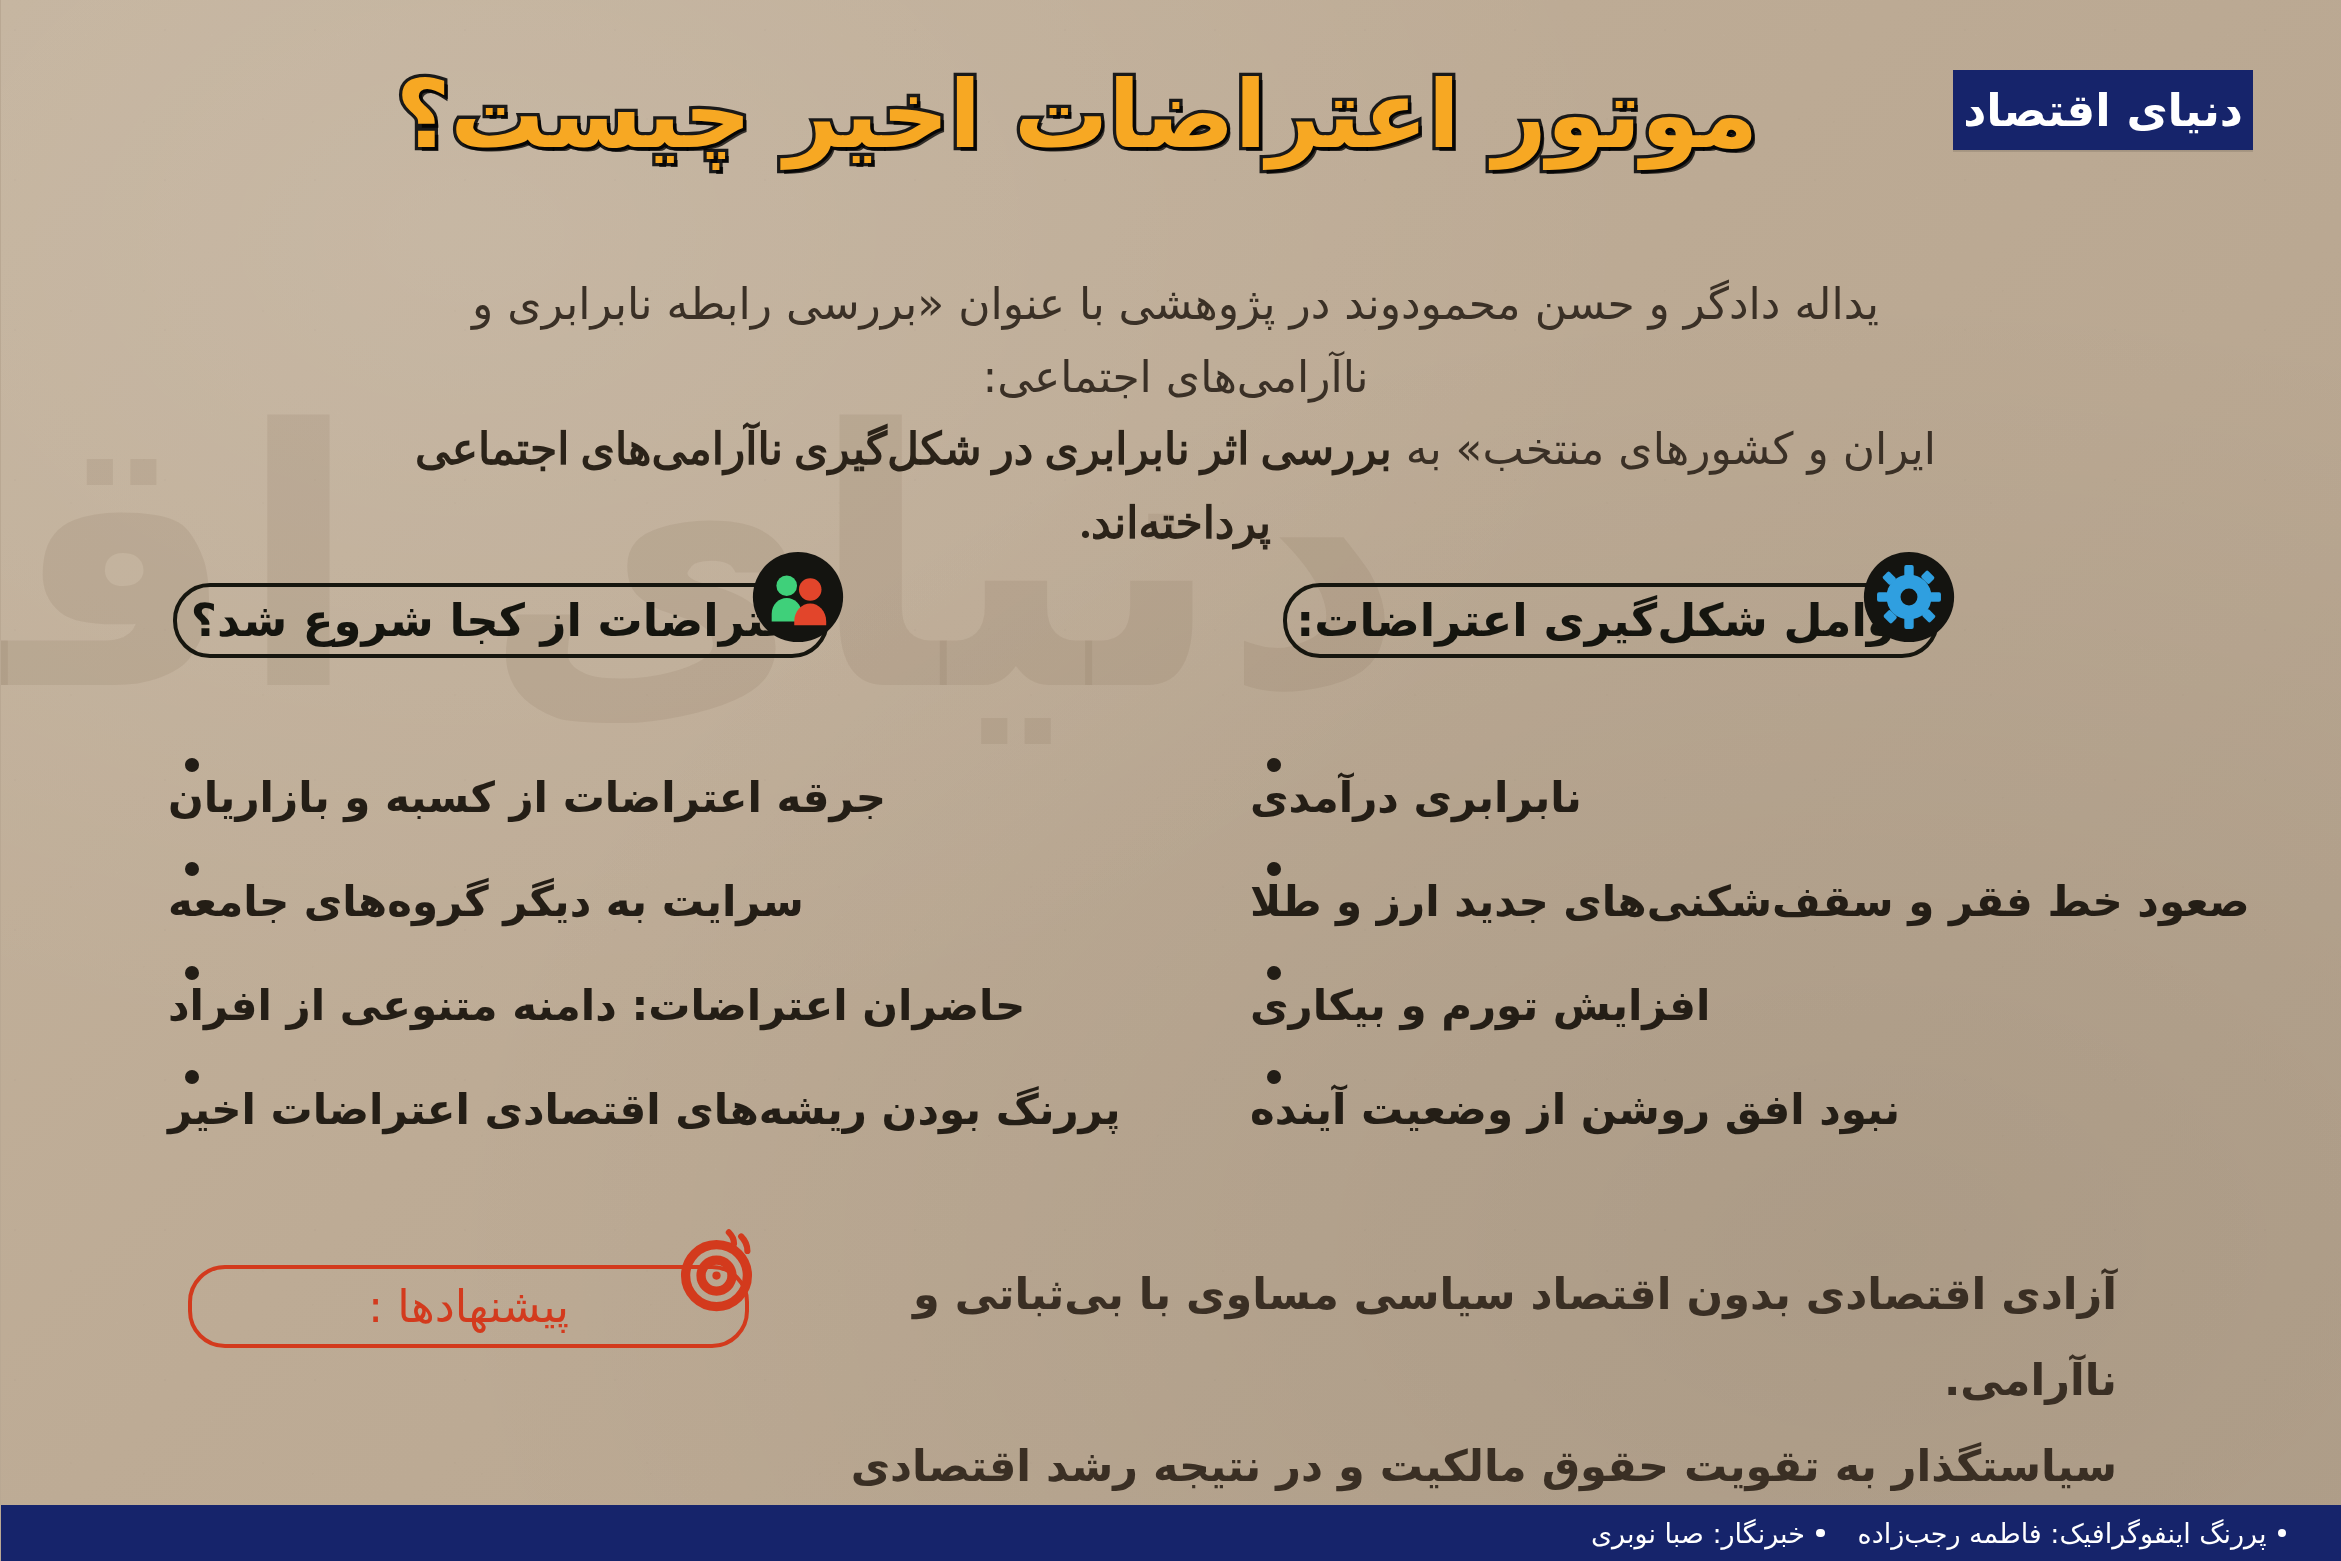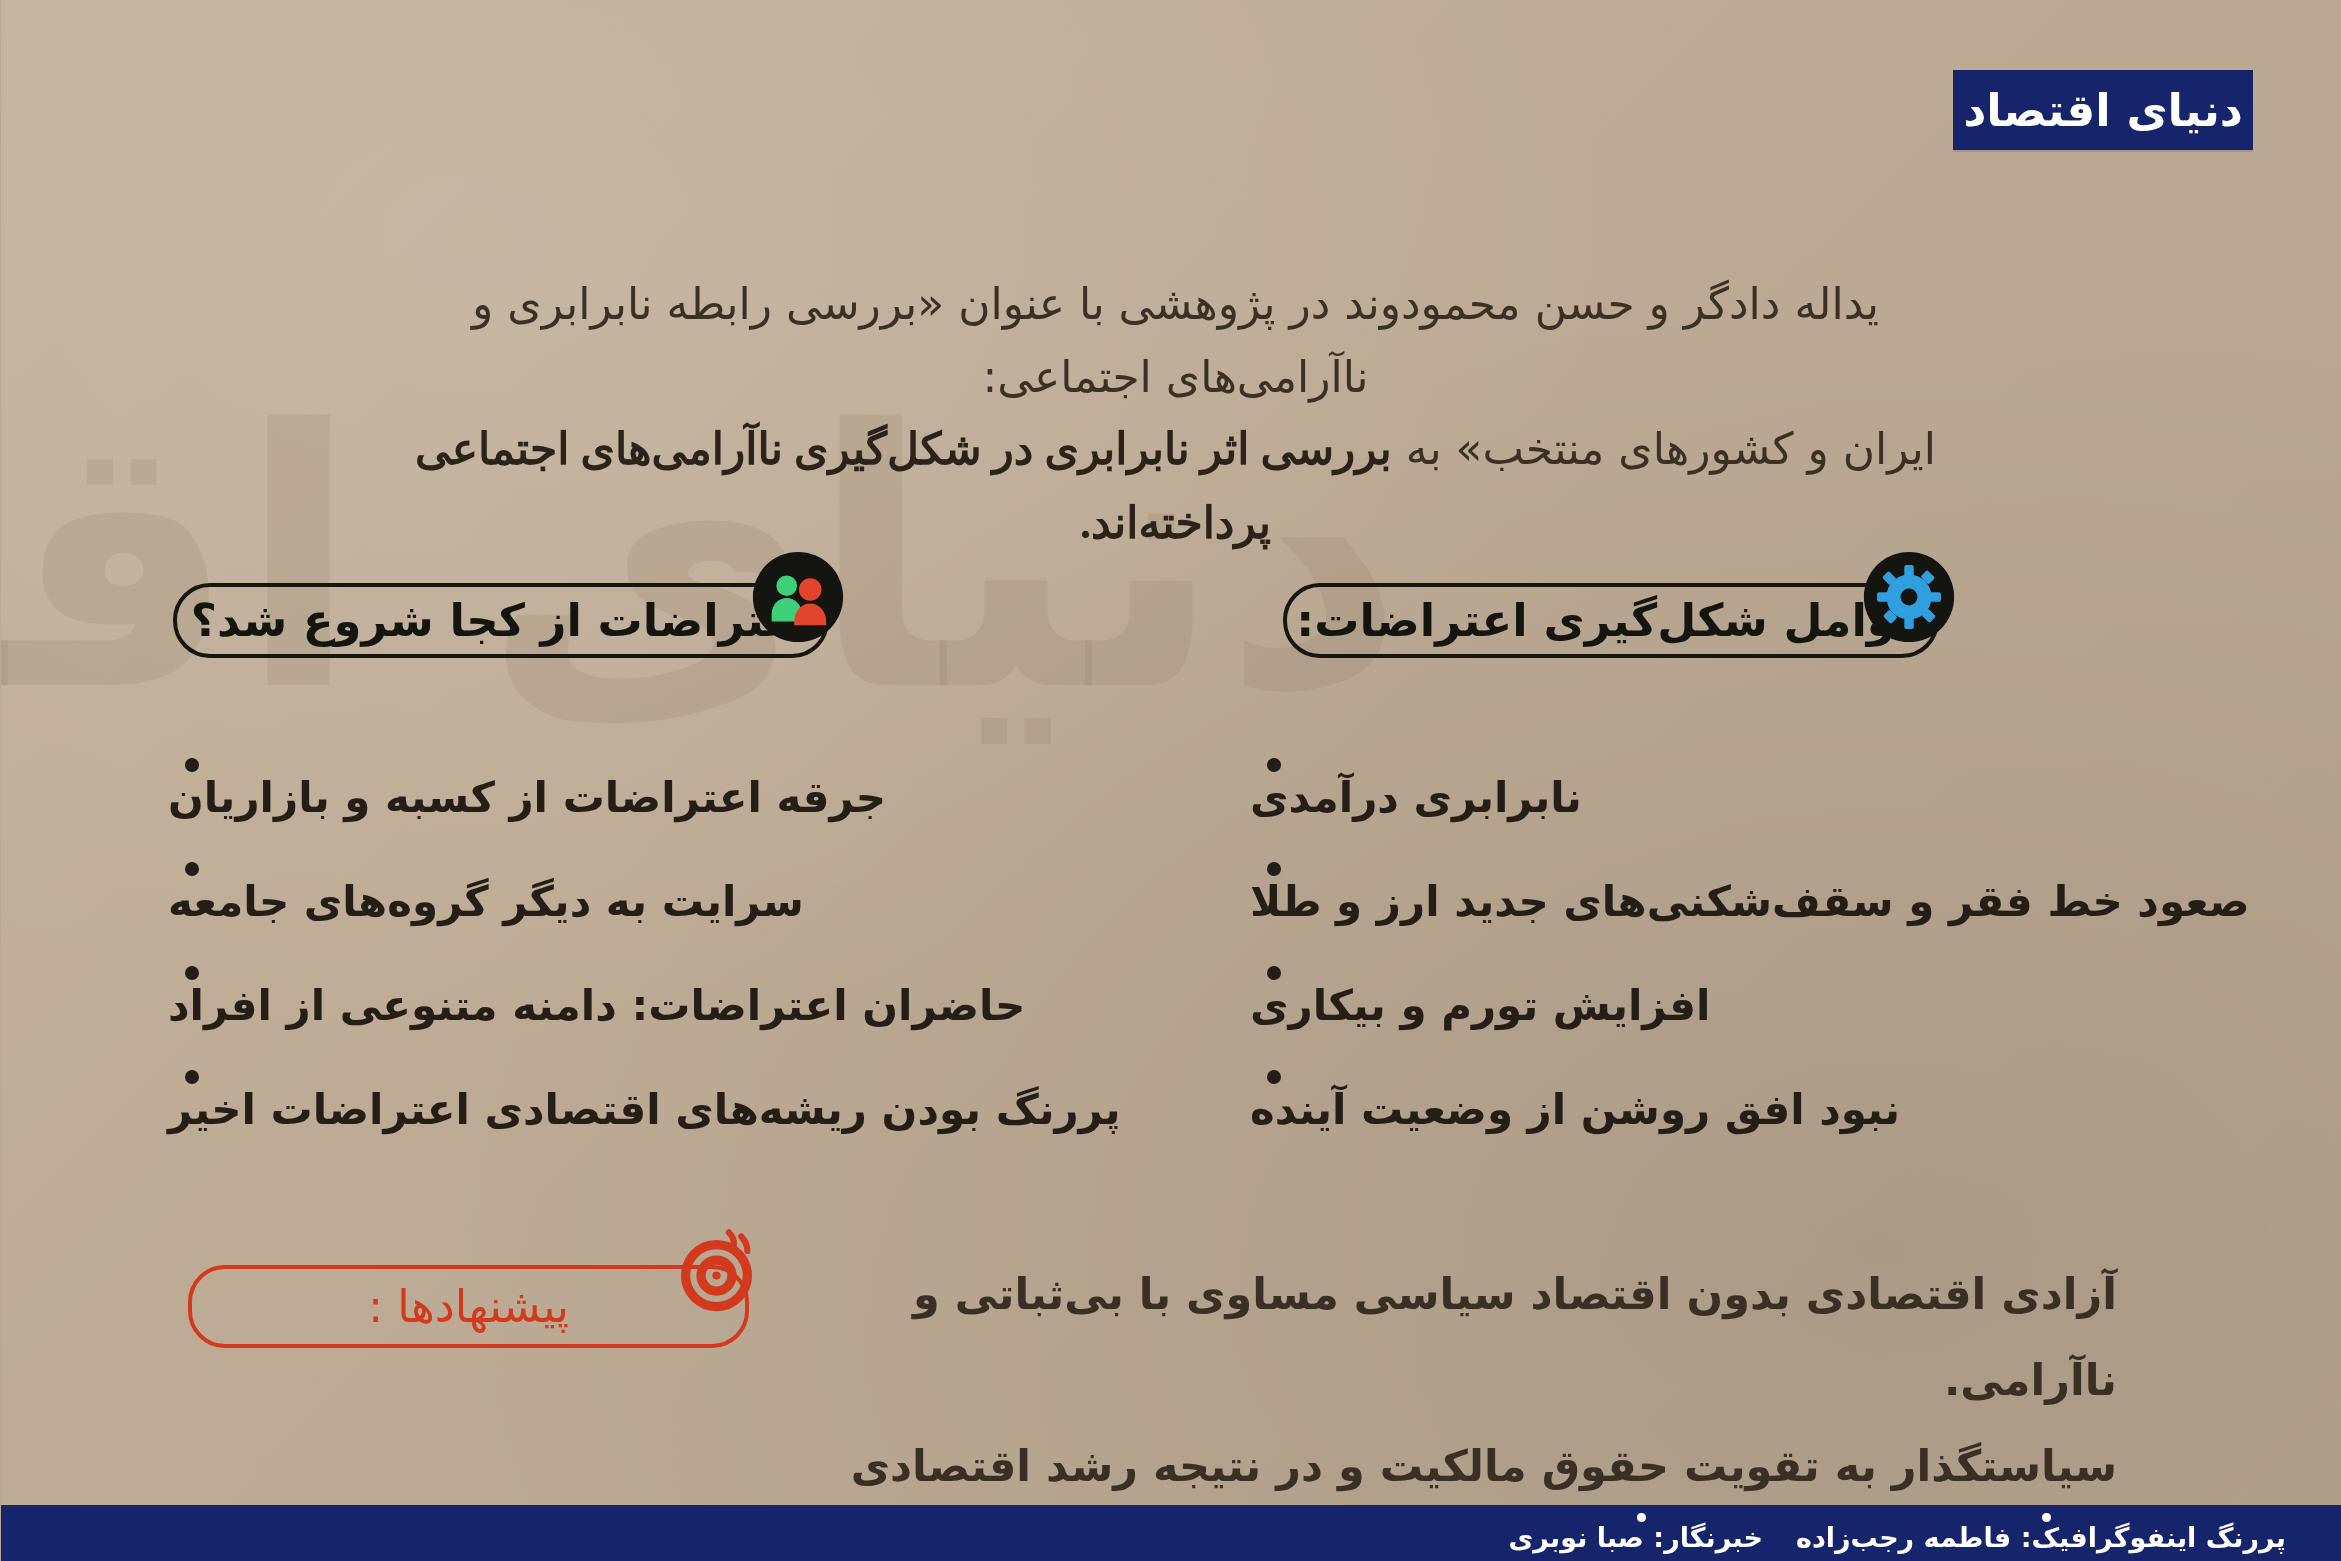--- a/index.html
+++ b/index.html
@@ -232,44 +232,44 @@
     display: flex;
     align-items: center;
     justify-content: flex-start;
     padding-right: 56px;
     box-sizing: border-box;
     direction: rtl;
   }
   .footer .item {
     color: #ffffff;
     font-size: 27px;
-    font-weight: bold;
-    white-space: nowrap;
-    display: flex;
-    align-items: center;
-    flex-direction: column;
+    font-weight: normal;
+    white-space: nowrap;
+    display: flex;
+    align-items: center;
   }
   .footer .item + .item { margin-right: 33px; }
   .footer .fdot {
     width: 8.4px; height: 8.4px; border-radius: 50%;
     background: #ffffff; margin-left: 11.2px; flex: 0 0 auto;
   }
 </style>
 </head>
 <body>
 
 <div class="poster">
   <div class="noise"></div>
 
   <div class="watermark">دنیای اقتصاد</div>
 
   <div class="logo">
     <span class="logo-text">دنیای اقتصاد</span>
   </div>
 
+  <div class="title">موتور اعتراضات اخیر چیست؟</div>
 
   <div class="intro">
     <span>یداله دادگر و حسن محمودوند در پژوهشی با عنوان «بررسی رابطه نابرابری و ناآرامی‌های اجتماعی:</span><br>
     <span>ایران و کشورهای منتخب» به </span><b>بررسی اثر نابرابری در شکل‌گیری ناآرامی‌های اجتماعی پرداخته‌اند.</b>
   </div>
 
   <div class="sec-head" id="sec-head-right">
     <span class="lbl">اعتراضات از کجا شروع شد؟</span>
   </div>
   <div class="sec-icon" id="icon-people">

